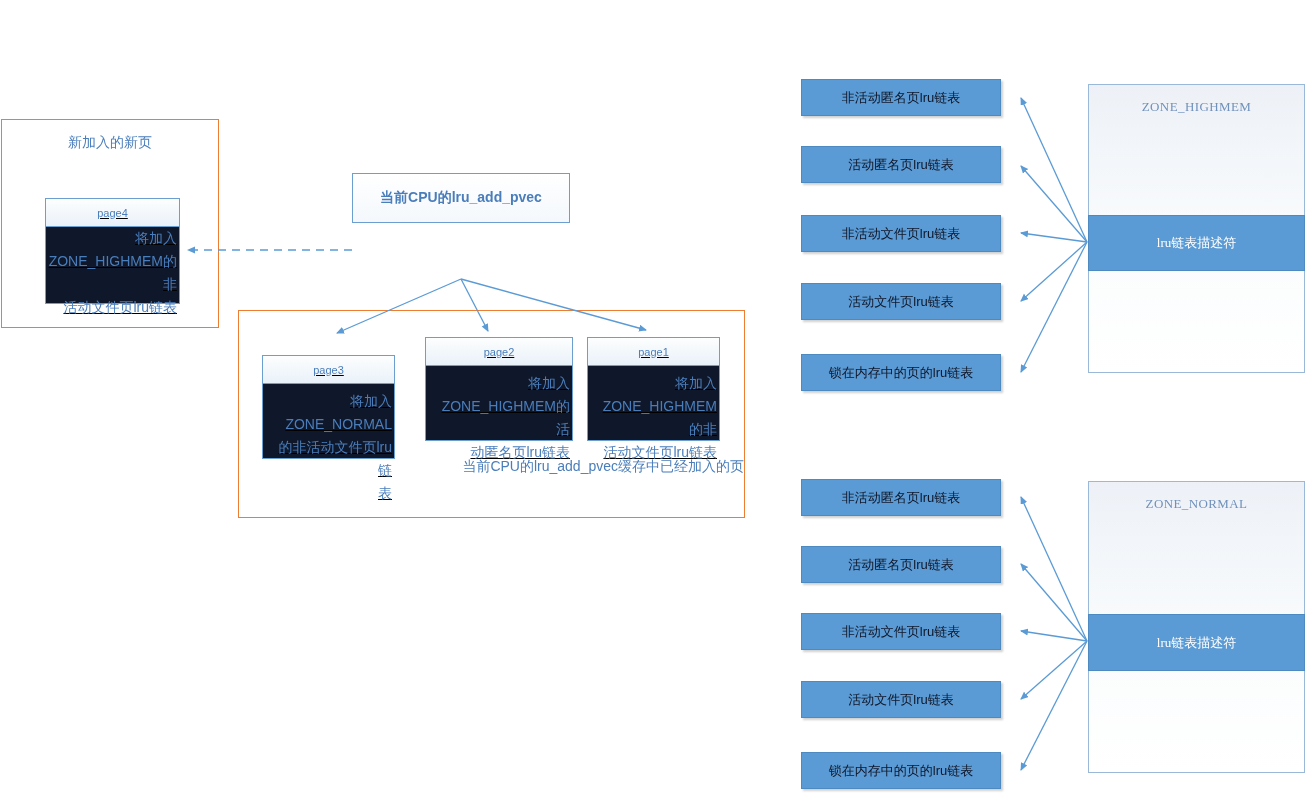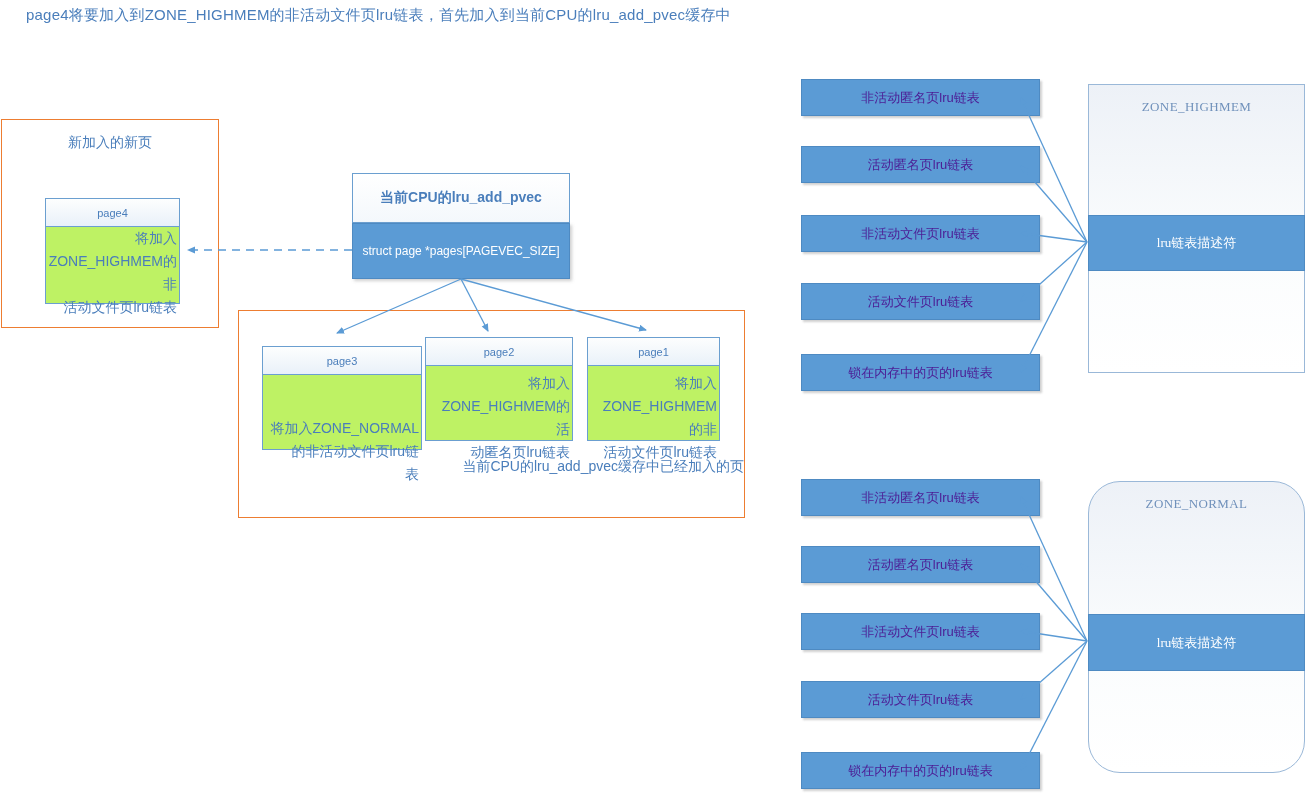--- a/index.html
+++ b/index.html
@@ -5,21 +5,21 @@
   html,body{margin:0;padding:0;background:#fff;}
   #canvas{
     position:relative;width:1311px;height:798px;background:#fff;overflow:hidden;
     font-family:"Liberation Sans","DejaVu Sans",sans-serif;
   }
   .title{
     position:absolute;left:26px;top:6px;font-size:15px;color:#4a7ebb;letter-spacing:.2px;
   }
   .orange-frame{position:absolute;border:1px solid #ED7D31;background:transparent;}
   .group-label{position:absolute;width:100%;text-align:center;color:#4a7ebb;font-size:14px;}
-  .pagebox{position:absolute;border:1px solid #6b9fd0;background:#bef264;box-sizing:border-box;}
+  .pagebox{position:absolute;border:1px solid #6b9fd0;background:#0f172a;box-sizing:border-box;text-decoration:underline;}
   .pagebox .hdr{
     height:27px;border-bottom:1px solid #6b9fd0;
     background:linear-gradient(180deg,#fdfefe 0%,#e9f1f9 100%);
     color:#4a7ebb;font-size:11px;display:flex;align-items:center;justify-content:center;
   }
   .pagebox .note{
     padding:0 2px 0 2px;color:#4a7ebb;font-size:14px;line-height:1.65;
     text-align:right;white-space:pre-line;
   }
   .pvec-hdr{
@@ -29,23 +29,23 @@
   }
   .pvec-body{
     position:absolute;left:352px;top:223px;width:218px;height:56px;box-sizing:border-box;
     background:#5B9BD5;border:1px solid #4e8ac2;box-shadow:2px 2px 3px rgba(120,120,120,.35);
     color:#fff;font-size:12px;display:flex;align-items:center;justify-content:center;
   }
   .caption{
     position:absolute;left:0;right:0;top:147px;text-align:right;color:#4a7ebb;font-size:14px;
   }
   .bar{
-    position:absolute;left:801px;width:239px;height:37px;box-sizing:border-box;
+    position:absolute;left:801px;width:200px;height:37px;box-sizing:border-box;
     background:#5B9BD5;border:1px solid #4e8ac2;box-shadow:2px 2px 2px rgba(120,120,120,.35);
-    color:#4c1d95;font-size:13px;display:flex;align-items:center;justify-content:center;
+    color:#0f172a;font-size:13px;display:flex;align-items:center;justify-content:center;
   }
   .zone{
     position:absolute;left:1088px;width:217px;box-sizing:border-box;
     border:1px solid #9ab8d8;
     background:linear-gradient(180deg,#edf1f7 0%,#fafcfd 55%,#ffffff 100%);
     font-family:Liberation Serif, serif;
   }
   .zone-title{
     position:absolute;left:0;right:0;top:14px;text-align:center;
     color:#7091bb;font-size:13px;letter-spacing:.4px;
@@ -56,41 +56,39 @@
     display:flex;align-items:center;justify-content:center;
   }
   #arrows{position:absolute;left:0;top:0;width:1311px;height:798px;pointer-events:none;}
   #arrows line{stroke:#5B9BD5;stroke-width:1.3;}
 </style>
 </head>
 <body>
 
 <div id="canvas">
 
-  <div class="title">page4将要加入到ZONE_HIGHMEM的非活动文件页lru链表，首先加入到当前CPU的lru_add_pvec缓存中</div>
 
   <div class="orange-frame" style="left:1px;top:119px;width:216px;height:207px;">
     <div class="group-label" style="top:14px;font-family:Liberation Mono, monospace;">新加入的新页</div>
   </div>
   <div class="pagebox" style="left:45px;top:198px;width:135px;height:106px;">
     <div class="hdr">page4</div>
     <div class="note">将加入
 ZONE_HIGHMEM的非
 活动文件页lru链表</div>
   </div>
 
   <div class="pvec-hdr">当前CPU的lru_add_pvec</div>
-  <div class="pvec-body">struct page *pages[PAGEVEC_SIZE]</div>
 
   <div class="orange-frame" style="left:238px;top:310px;width:505px;height:206px;">
     <div class="caption">当前CPU的lru_add_pvec缓存中已经加入的页</div>
   </div>
-  <div class="pagebox" style="left:262px;top:346px;width:160px;height:104px;">
+  <div class="pagebox" style="left:262px;top:355px;width:133px;height:104px;">
     <div class="hdr">page3</div>
-    <div class="note" style="padding-top:6px;margin-top:36px;">将加入ZONE_NORMAL
+    <div class="note" style="padding-top:6px;">将加入ZONE_NORMAL
 的非活动文件页lru链
 表</div>
   </div>
   <div class="pagebox" style="left:425px;top:337px;width:148px;height:104px;">
     <div class="hdr">page2</div>
     <div class="note" style="padding-top:6px;">将加入
 ZONE_HIGHMEM的活
 动匿名页lru链表</div>
   </div>
   <div class="pagebox" style="left:587px;top:337px;width:133px;height:104px;">
@@ -110,21 +108,21 @@
     <div class="zone-title">ZONE_HIGHMEM</div>
     <div class="zone-band" style="top:130px;height:56px;">lru链表描述符</div>
   </div>
 
   <div class="bar" style="top:479px;">非活动匿名页lru链表</div>
   <div class="bar" style="top:546px;">活动匿名页lru链表</div>
   <div class="bar" style="top:613px;">非活动文件页lru链表</div>
   <div class="bar" style="top:681px;">活动文件页lru链表</div>
   <div class="bar" style="top:752px;">锁在内存中的页的lru链表</div>
 
-  <div class="zone" style="top:481px;height:292px;border-radius:32px;">
+  <div class="zone" style="top:481px;height:292px;">
     <div class="zone-title">ZONE_NORMAL</div>
     <div class="zone-band" style="top:132px;height:57px;">lru链表描述符</div>
   </div>
 
   <svg id="arrows" viewBox="0 0 1311 798" xmlns="http://www.w3.org/2000/svg">
     <defs>
       <marker id="ah" markerWidth="9" markerHeight="8" refX="7" refY="3.5" orient="auto" markerUnits="userSpaceOnUse">
         <path d="M0,0 L8,3.5 L0,7 z" fill="#5B9BD5"></path>
       </marker>
     </defs>

